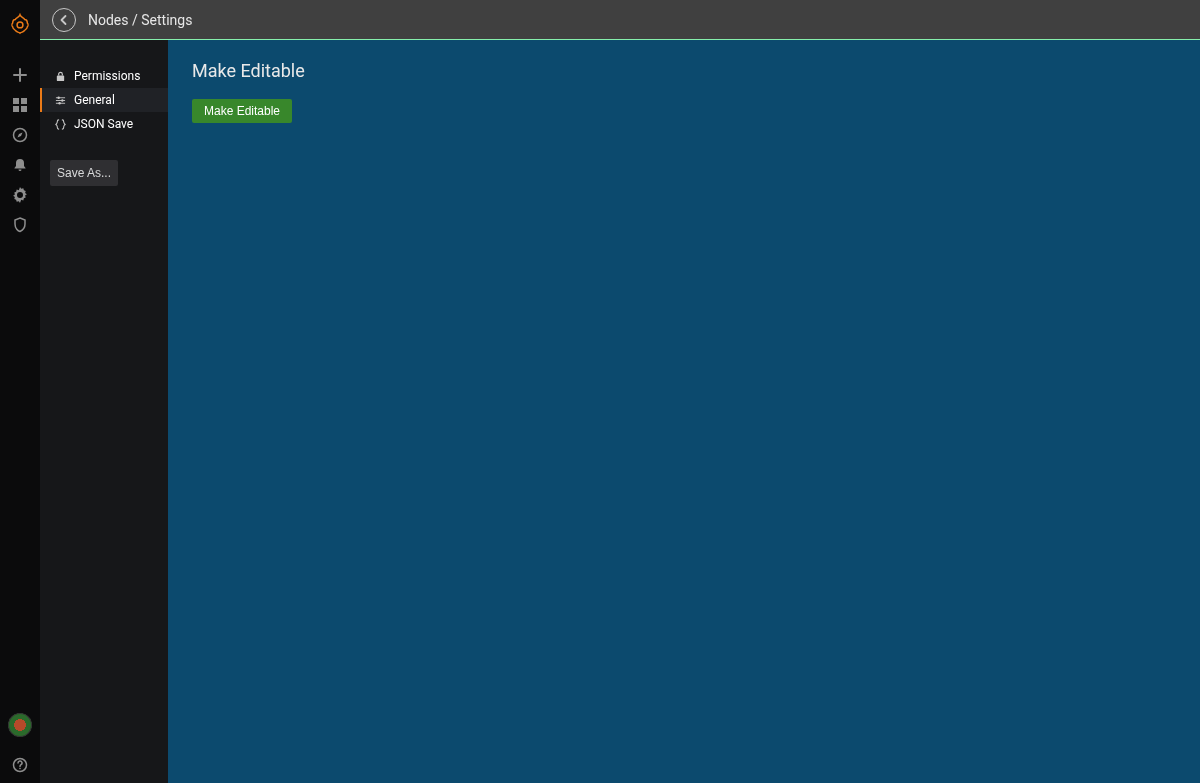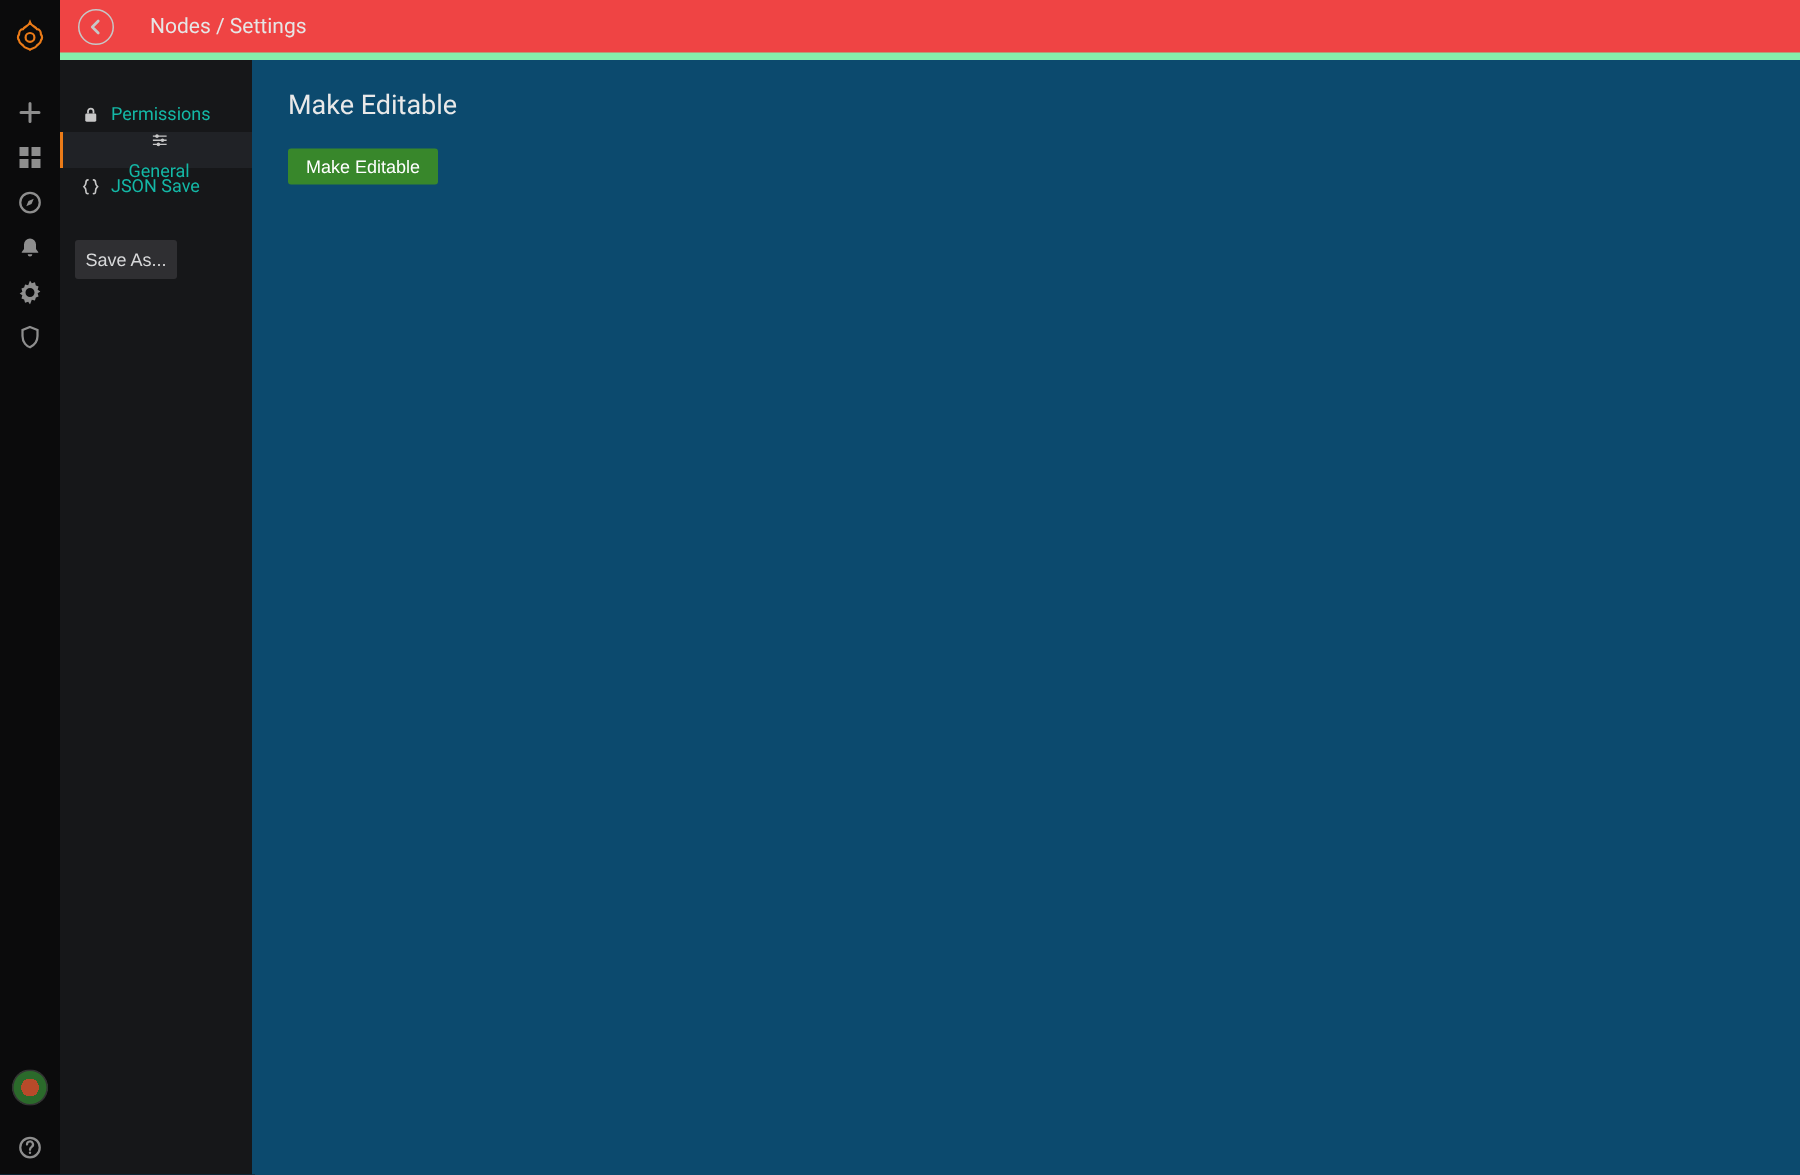--- a/index.html
+++ b/index.html
@@ -68,26 +68,26 @@
     
     .main {
       flex: 1;
       display: flex;
       flex-direction: column;
       min-width: 0;
     }
     
     .topbar {
       height: 40px;
-      background: #ef4444;
-      border-bottom: 5px solid #86efac;
+      background: #404040;
+      border-bottom: 1px solid #86efac;
       display: flex;
       align-items: center;
       padding: 0 12px;
-      gap: 24px;
+      gap: 12px;
     }
     .back-btn {
       width: 24px;
       height: 24px;
       border: 1.5px solid #c7c7c7;
       border-radius: 50%;
       display: flex;
       align-items: center;
       justify-content: center;
       cursor: pointer;
@@ -109,28 +109,27 @@
       padding: 24px 0 0 0;
       flex-shrink: 0;
     }
     .settings-item {
       display: flex;
       align-items: center;
       gap: 8px;
       height: 24px;
       padding: 0 10px 0 14px;
       font-size: 12px;
-      color: #14b8a6;
+      color: #ffffff;
       cursor: pointer;
       position: relative;
       text-align: center;
     }
     .settings-item.active {
       background: #202226;
-      flex-direction: column;
     }
     .settings-item.active::before {
       content: "";
       position: absolute;
       left: 0;
       top: 0;
       bottom: 0;
       width: 2px;
       background: #eb7b18;
     }

